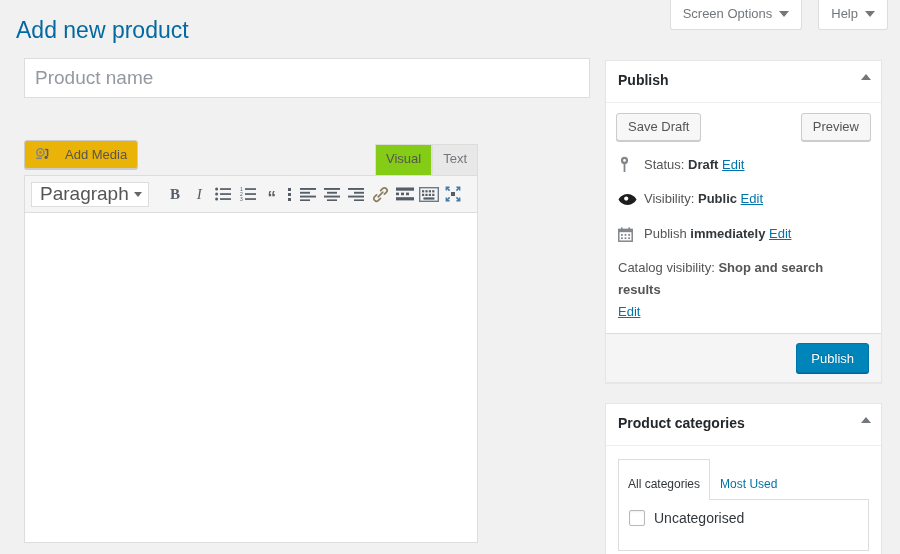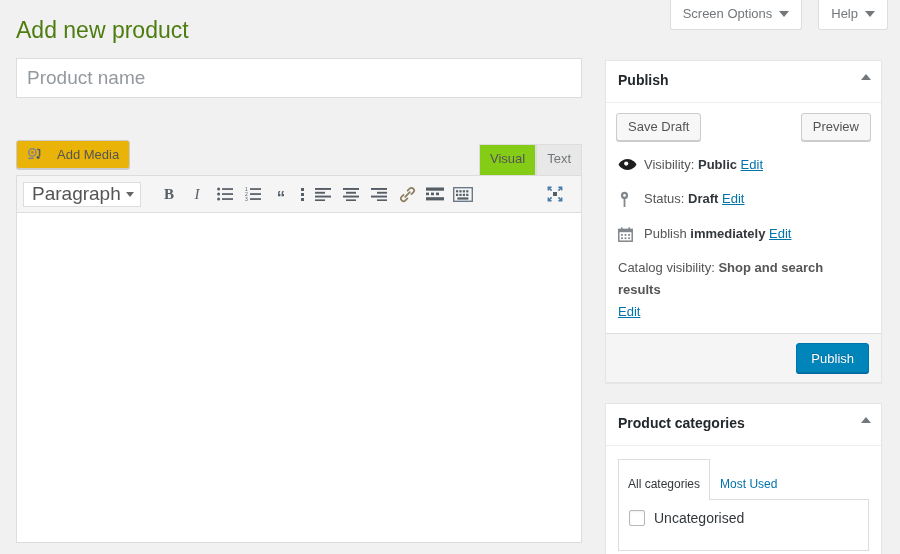--- a/index.html
+++ b/index.html
@@ -36,28 +36,28 @@
     border-left: 5px solid transparent;
     border-right: 5px solid transparent;
     border-top: 6px solid #72777c;
     margin-top: 1px;
   }
 
   
   .page-title {
     position: absolute; left: 16px; top: 16px;
     font-size: 23px; font-weight: normal;
-    color: #4d7c0f;
+    color: #0369a1;
     line-height: 1.3;
   }
 
   
   .main-col {
-    position: absolute; left: 16px; top: 58px;
-    width: 566px;
+    position: absolute; left: 24px; top: 58px;
+    width: 454px;
   }
   .title-input {
     display: block;
     width: 566px;
     height: 40px;
     padding: 3px 10px;
     font-size: 19px;
     font-family: "Liberation Sans", sans-serif;
     color: #32373c;
     background: #fff;
@@ -490,41 +490,41 @@
 
       <div class="submit-row">
         <button class="wp-btn">Save Draft</button>
         <button class="wp-btn btn-right">Preview</button>
       </div>
 
       <div class="misc">
 
         <div class="misc-row">
           <span class="ico">
+            <svg width="13" height="17" viewBox="0 0 13 17">
+              <circle cx="6.5" cy="4.4" r="3.6" fill="#82878c"></circle>
+              <circle cx="6.5" cy="4.4" r="1.3" fill="#fff"></circle>
+              <rect x="5.6" y="7.4" width="1.8" height="8.6" fill="#82878c"></rect>
+            </svg>
+          </span>
+          <span>Status:</span>
+          <b>Draft</b>
+          <a class="wp-link">Edit</a>
+        </div>
+
+        <div class="misc-row">
+          <span class="ico">
             <svg width="19" height="13" viewBox="0 0 19 13">
               <path d="M9.5 1 C14 1 17.6 4.3 18.5 6.5 C17.6 8.7 14 12 9.5 12 C5 12 1.4 8.7 0.5 6.5 C1.4 4.3 5 1 9.5 1 Z" fill="#1e1e1e"></path>
               <circle cx="9.5" cy="6.5" r="4.2" fill="#1e1e1e"></circle>
               <circle cx="8.2" cy="5.6" r="2.1" fill="#fff"></circle>
             </svg>
           </span>
           <span>Visibility:</span>
           <b>Public</b>
-          <a class="wp-link">Edit</a>
-        </div>
-
-        <div class="misc-row">
-          <span class="ico">
-            <svg width="13" height="17" viewBox="0 0 13 17">
-              <circle cx="6.5" cy="4.4" r="3.6" fill="#82878c"></circle>
-              <circle cx="6.5" cy="4.4" r="1.3" fill="#fff"></circle>
-              <rect x="5.6" y="7.4" width="1.8" height="8.6" fill="#82878c"></rect>
-            </svg>
-          </span>
-          <span>Status:</span>
-          <b>Draft</b>
           <a class="wp-link">Edit</a>
         </div>
 
         <div class="misc-row">
           <span class="ico">
             <svg width="15" height="15" viewBox="0 0 15 15">
               <rect x="0.8" y="2.4" width="13.4" height="11.8" fill="none" stroke="#82878c" stroke-width="1.5"></rect>
               <rect x="0.8" y="2.4" width="13.4" height="2.8" fill="#82878c"></rect>
               <rect x="3" y="0.4" width="1.6" height="3" fill="#82878c"></rect>
               <rect x="10.4" y="0.4" width="1.6" height="3" fill="#82878c"></rect>

